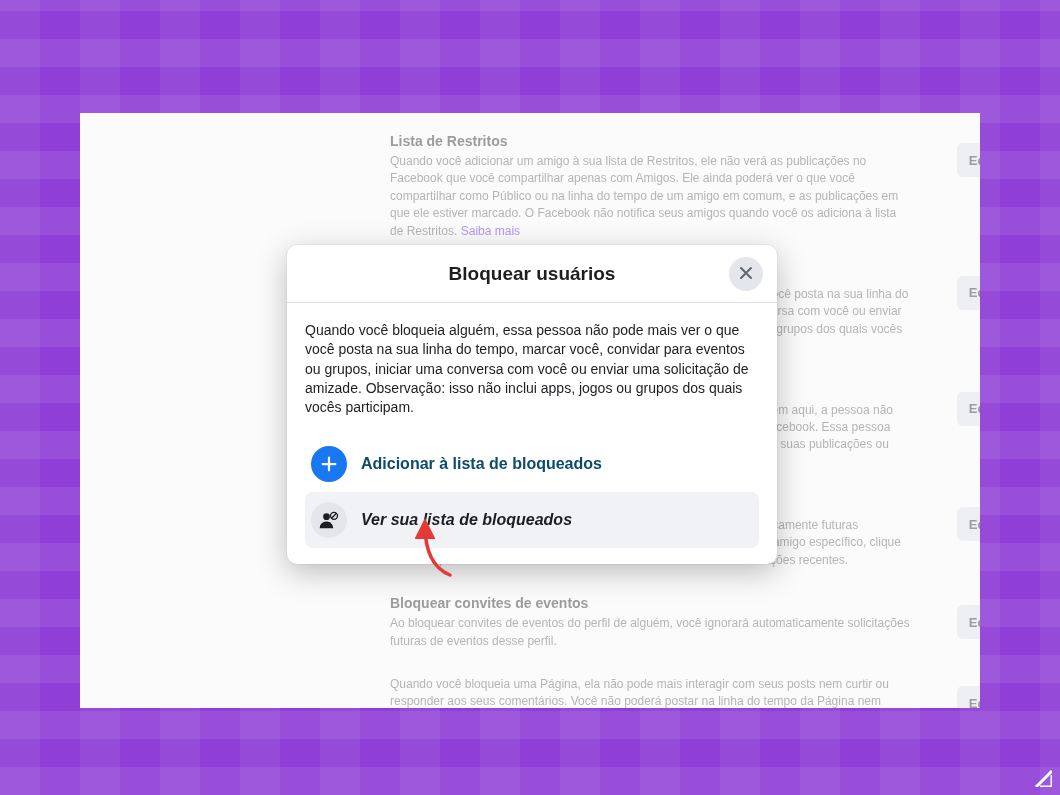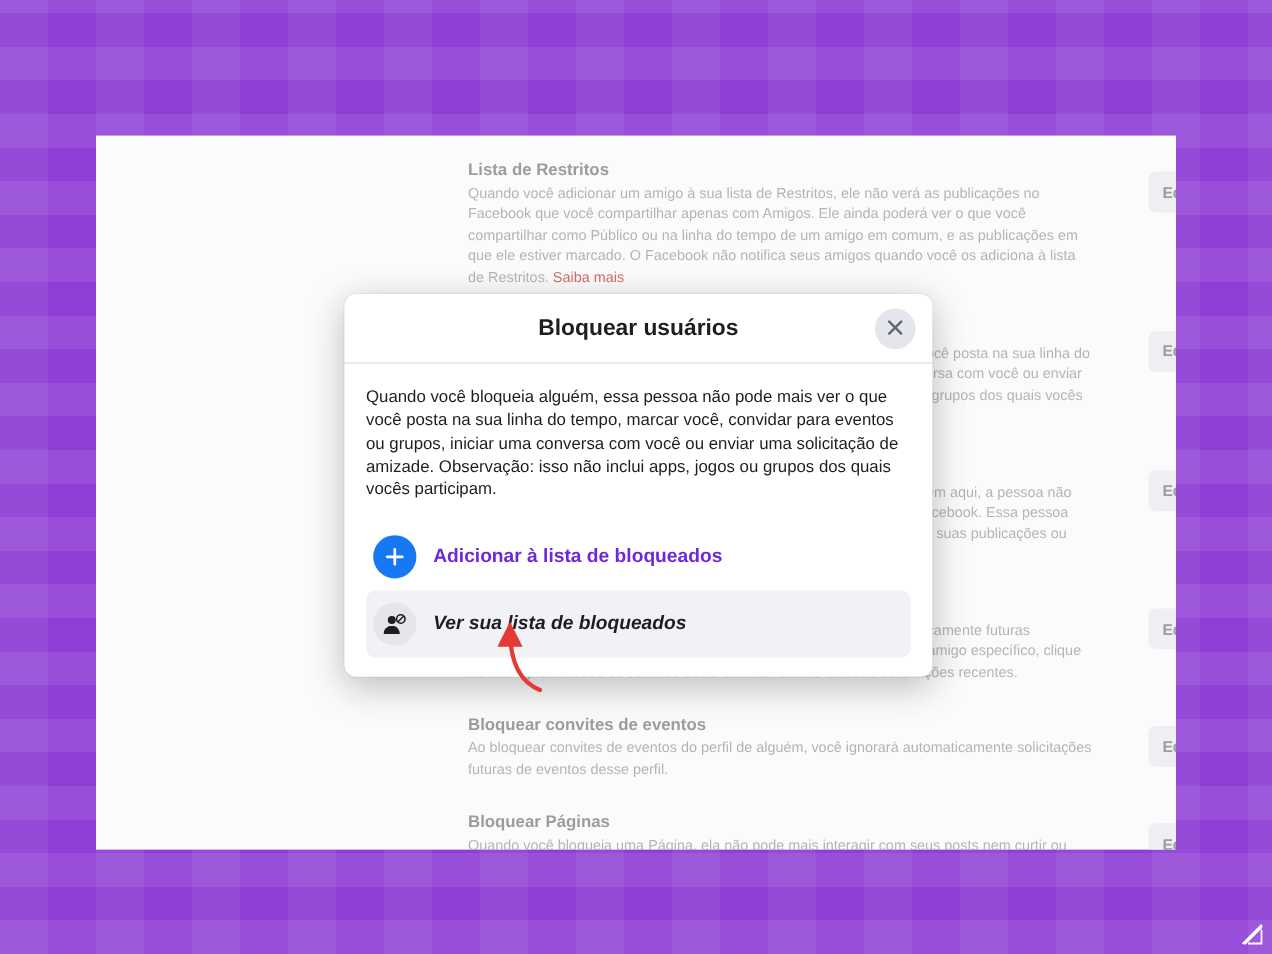--- a/index.html
+++ b/index.html
@@ -68,21 +68,21 @@
       margin-bottom: 4px;
     }
 
     .section-desc {
       font-size: 12px;
       color: #8a8d91;
       line-height: 1.45;
     }
 
     .learn-more {
-      color: #b91c1c;
+      color: #8b5cf6;
     }
 
     .edit-btn {
       position: absolute;
       right: -45px;
       top: 10px;
       background: #e4e6eb;
       color: #65676b;
       font-size: 13px;
       font-weight: 600;
@@ -189,21 +189,21 @@
     }
 
     .icon-grey {
       background: #e4e6eb;
       color: #1c1e21;
     }
 
     .option-label-blue {
       font-size: 16px;
       font-weight: 600;
-      color: #6d28d9;
+      color: #0c4a6e;
     }
 
     .option-label-dark {
       font-size: 16px;
       font-weight: 600;
       color: #1c1e21;
       font-style: italic;
     }
 
     .plus-svg {
@@ -266,21 +266,20 @@
       <div class="edit-btn">Edit</div>
     </div>
 
     <div class="section">
       <div class="section-header">Bloquear convites de eventos</div>
       <div class="section-desc">Ao bloquear convites de eventos do perfil de alguém, você ignorará automaticamente solicitações futuras de eventos desse perfil.</div>
       <div class="edit-btn">Edit</div>
     </div>
 
     <div class="section">
-      <div class="section-header">Bloquear Páginas</div>
       <div class="section-desc">Quando você bloqueia uma Página, ela não pode mais interagir com seus posts nem curtir ou responder aos seus comentários. Você não poderá postar na linha do tempo da Página nem enviar mensagens para ela. Se você curtiu a Página, a curtida será desfeita com o bloqueio, e você também deixará de segui-la.</div>
       <div class="edit-btn">Edit</div>
     </div>
 
   </div>
 
   <div class="dim-overlay"></div>
 </div>
 
 <div class="modal">

